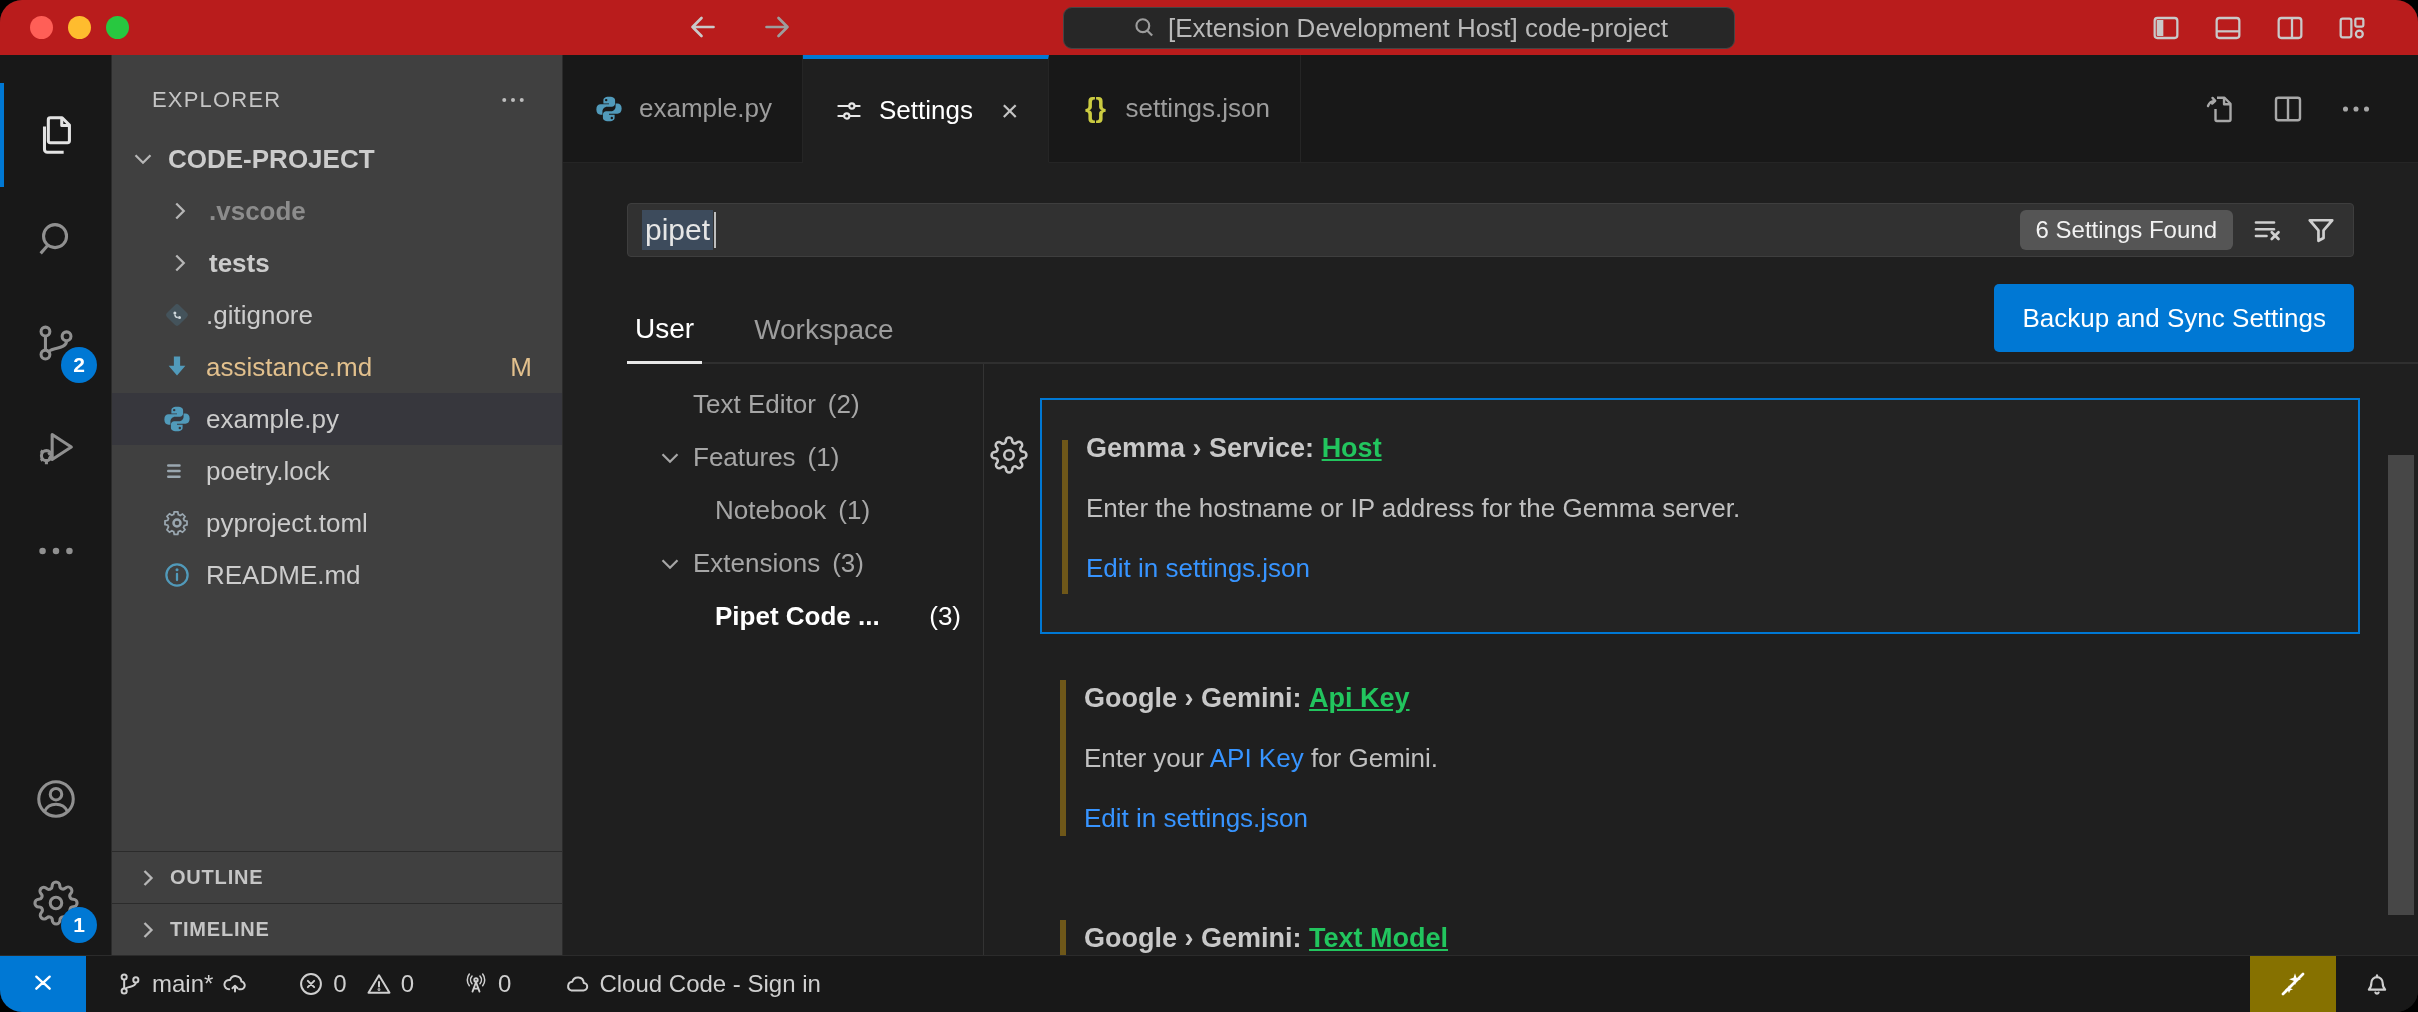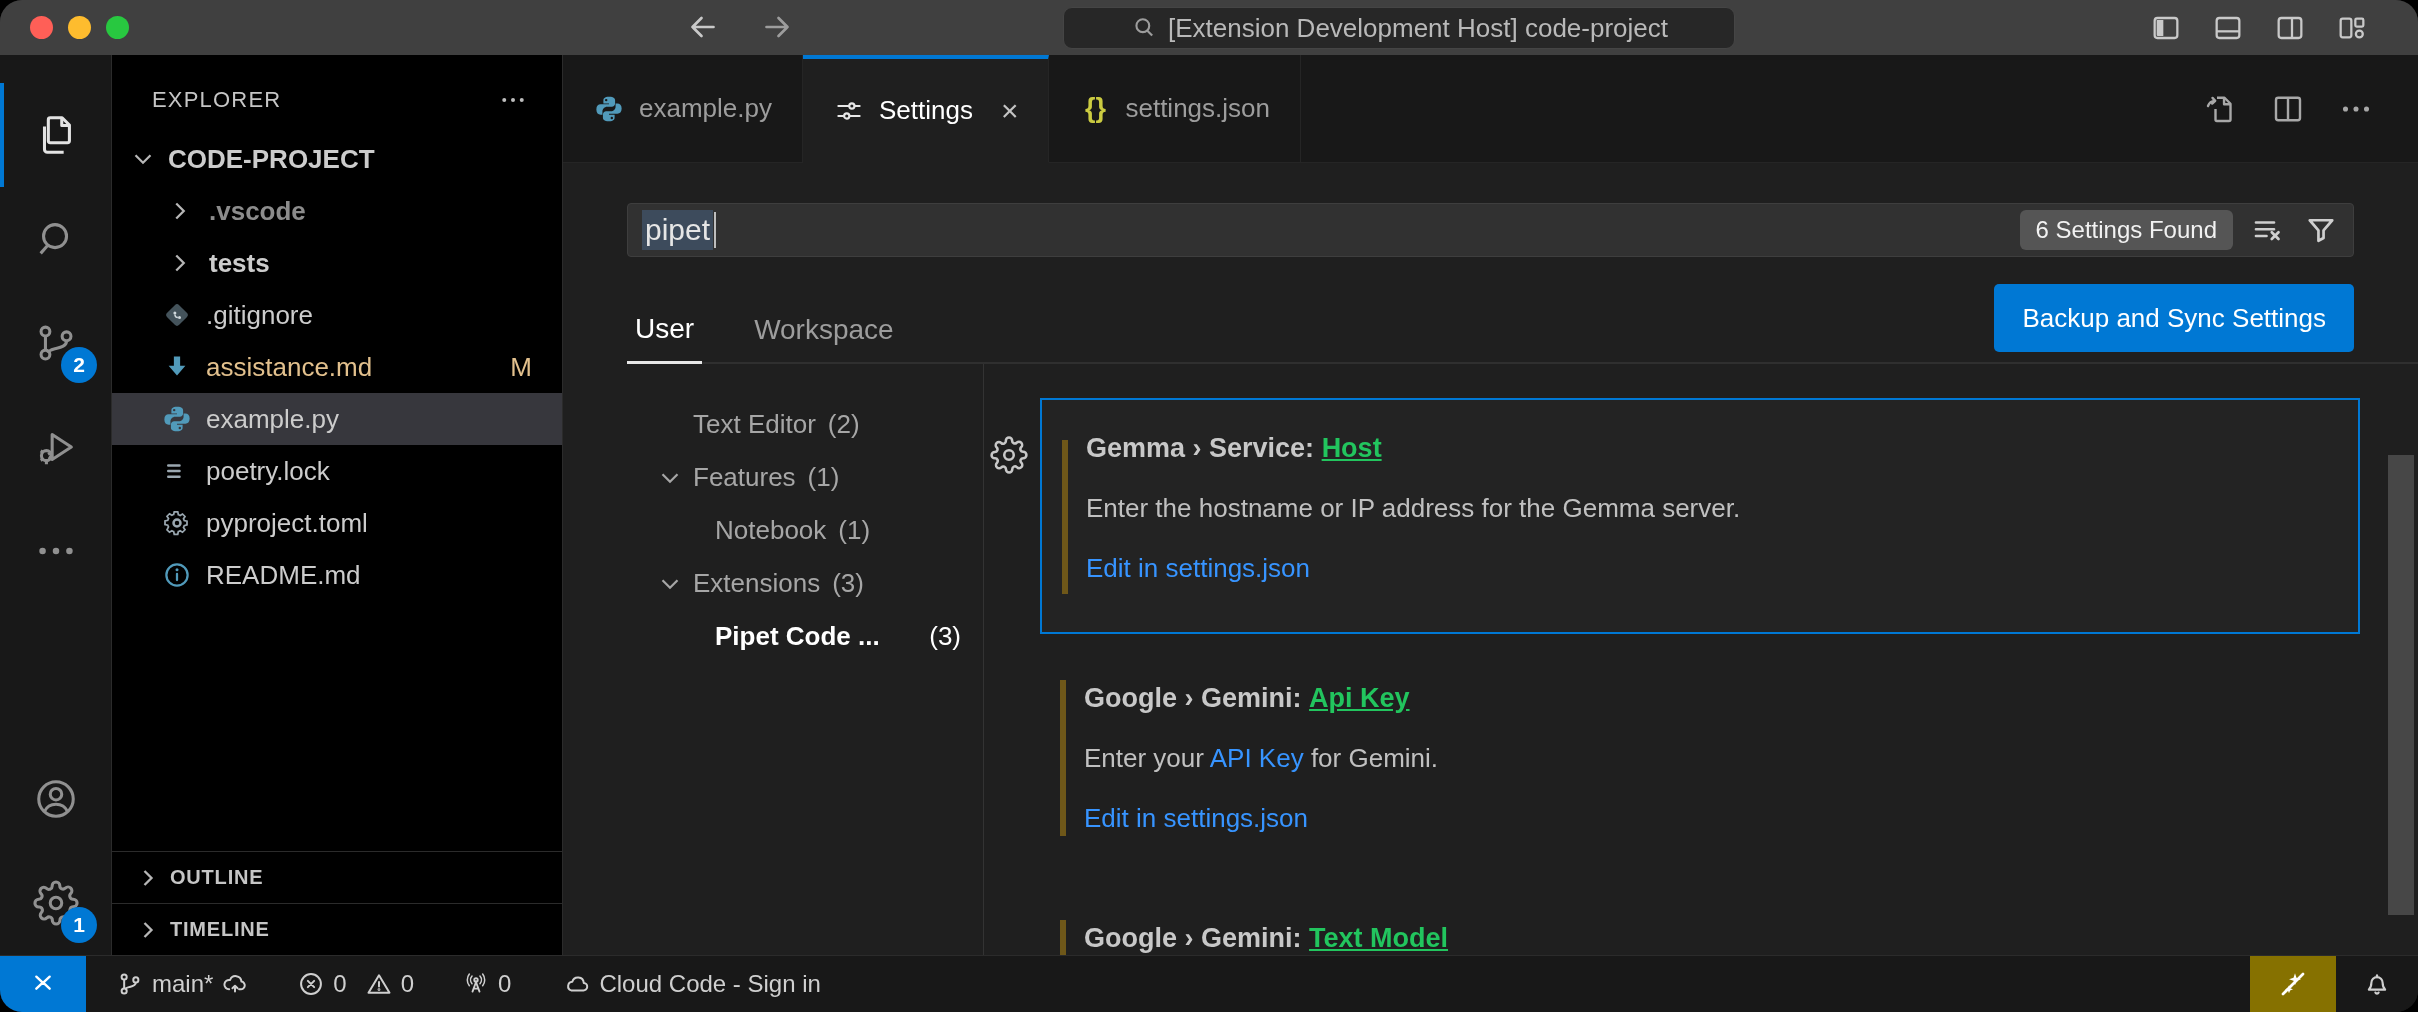--- a/index.html
+++ b/index.html
@@ -5,21 +5,21 @@
   :root{
     --accent:#0078d4; --link:#3794ff; --badge:#0078d4; --selection:#3d4b5c;
     --modified-indicator:#6e5719; --git-modified:#E2C08D; --git-untracked:#73C991;
     --warning-status:#867100; --focus-border:#0078d4;
   }
   *{box-sizing:border-box;margin:0;padding:0;}
   body{background:#000;font-family:"Liberation Sans","DejaVu Sans",sans-serif;-webkit-font-smoothing:antialiased;}
   .window{position:relative;width:2418px;height:1012px;background:#1f1f1f;border-radius:22px;overflow:hidden;display:flex;flex-direction:column;color:#ccc;}
 
   
-  .titlebar{position:relative;height:55px;background:#404040;flex:none;}
+  .titlebar{position:relative;height:55px;background:#b91c1c;flex:none;}
   .lights{position:absolute;left:30px;top:16px;display:flex;gap:15px;}
   .light{width:23px;height:23px;border-radius:50%;}
   .light.red{background:#ff5f57;} .light.yellow{background:#febc2e;} .light.green{background:#28c840;}
   .nav{position:absolute;left:685px;top:9px;display:flex;gap:38px;align-items:center;}
   .nav svg{width:36px;height:36px;}
   .cmd-center{position:absolute;left:1063px;top:7px;width:672px;height:42px;background:#272727;border:1px solid #454545;border-radius:9px;display:flex;align-items:center;justify-content:center;gap:10px;color:#b9b9b9;font-size:26px;}
   .cmd-center svg{width:28px;height:28px;flex:none;}
   .layout-controls{position:absolute;right:50px;top:12px;display:flex;gap:30px;align-items:center;}
   .layout-controls svg{width:32px;height:32px;}
 
@@ -28,21 +28,21 @@
 
   
   .activitybar{width:112px;background:#181818;border-right:1px solid #2b2b2b;display:flex;flex-direction:column;align-items:stretch;padding-top:28px;flex:none;}
   .act-item{position:relative;height:104px;display:flex;align-items:center;justify-content:center;color:#909090;}
   .act-item svg{width:46px;height:46px;}
   .act-item.active{color:#e3e3e3;box-shadow:inset 4px 0 0 var(--accent);}
   .act-badge{position:absolute;right:14px;bottom:12px;min-width:36px;height:36px;border-radius:18px;background:var(--badge);color:#fff;font-size:21px;font-weight:700;display:flex;align-items:center;justify-content:center;}
   .act-bottom{margin-top:auto;display:flex;flex-direction:column;}
 
   
-  .sidebar{width:451px;background:#000000;border-right:1px solid #2b2b2b;display:flex;flex-direction:column;flex:none;}
+  .sidebar{width:451px;background:#404040;border-right:1px solid #2b2b2b;display:flex;flex-direction:column;flex:none;}
   .sb-header{height:66px;padding:24px 34px 0 40px;display:flex;align-items:center;justify-content:space-between;color:#c5c5c5;font-size:22px;letter-spacing:1.2px;flex:none;}
   .sb-header svg{width:30px;height:30px;color:#bdbdbd;}
   .tree{flex:1;overflow:hidden;padding-top:12px;}
   .trow{height:52px;display:flex;align-items:center;font-size:26px;color:#cccccc;}
   .trow .chev{width:30px;height:30px;flex:none;color:#b6b6b6;}
   .trow .ficon{width:30px;height:30px;flex:none;display:flex;align-items:center;justify-content:center;}
   .trow .ficon svg{width:30px;height:30px;}
   .trow.root{padding-left:16px;font-weight:700;}
   .trow.root .tlabel{margin-left:10px;}
   .trow.folder{padding-left:53px;}
@@ -74,21 +74,21 @@
   .caret{width:2px;height:36px;background:#bdbdbd;margin-left:1px;}
   .search-right{margin-left:auto;display:flex;align-items:center;gap:17px;}
   .results-badge{background:#555555;color:#f2f2f2;font-size:24px;border-radius:6px;padding:6px 16px;white-space:nowrap;}
   .search-right svg{width:36px;height:36px;color:#cfcfcf;}
   .scope-row{position:relative;margin:0 0 0 64px;height:107px;border-bottom:2px solid #2f2f2f;display:flex;align-items:flex-end;flex:none;}
   .scope-tab{font-size:28px;padding:0 8px 16px 8px;color:#9d9d9d;}
   .scope-tab.active{color:#ffffff;border-bottom:3px solid #e7e7e7;margin-bottom:-2px;}
   .scope-tab + .scope-tab{margin-left:44px;}
   .sync-btn{position:absolute;right:64px;bottom:10px;height:68px;background:var(--accent);color:#fff;font-size:26px;border:none;border-radius:5px;padding:0 28px;display:flex;align-items:center;text-align:right;}
   .settings-body{flex:1;display:flex;min-height:0;}
-  .toc{width:421px;flex:none;padding-top:34px;border-right:1px solid #333333;}
+  .toc{width:421px;flex:none;padding-top:14px;border-right:1px solid #333333;}
   .toc-row{height:53px;display:flex;align-items:center;font-size:26px;color:#a6a6a6;}
   .toc-row .chev{width:30px;height:30px;margin-left:92px;color:#a6a6a6;flex:none;}
   .toc-row .chev + .toc-label{margin-left:8px;}
   .toc-row.no-chev{padding-left:130px;}
   .toc-row.child{padding-left:152px;}
   .toc-row .count{margin-left:12px;}
   .toc-row.selected{color:#ffffff;font-weight:700;}
   .toc-row.selected .count{margin-left:auto;margin-right:22px;font-weight:400;}
   .settings-list{flex:1;position:relative;min-width:0;}
   .row-gear{position:absolute;left:6px;top:72px;width:38px;height:38px;color:#c8c8c8;}

